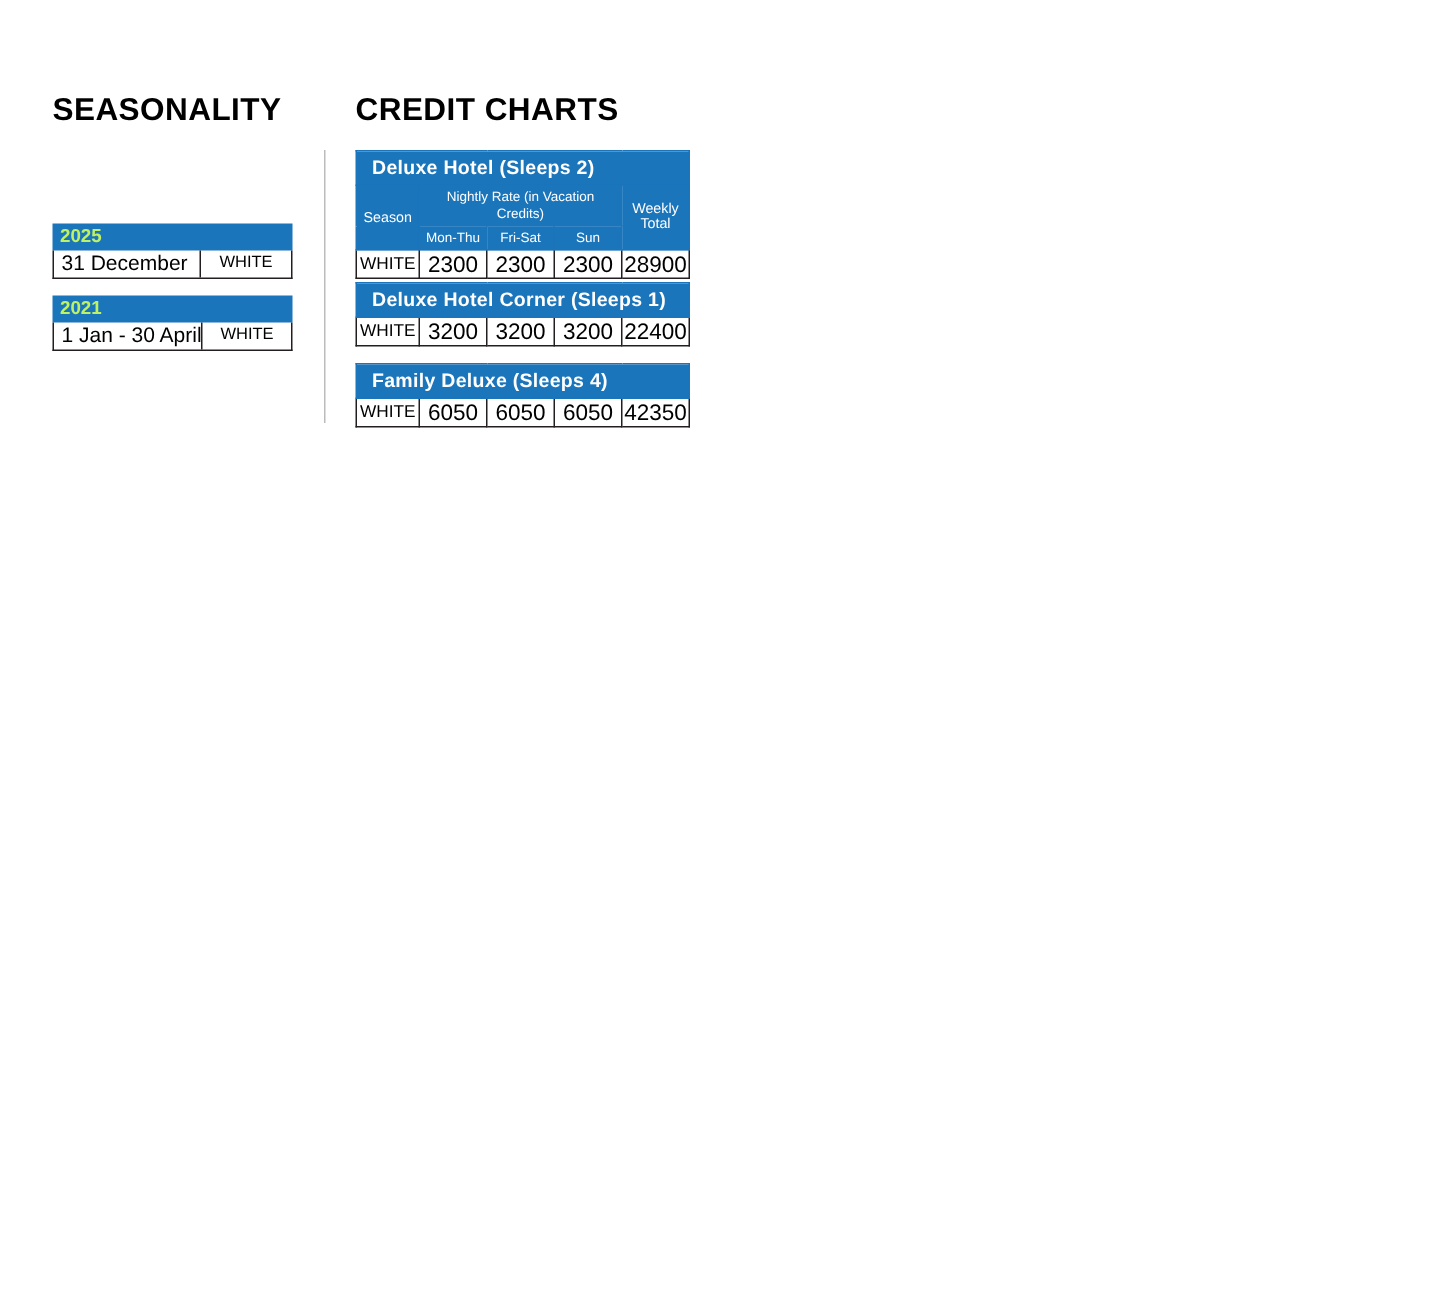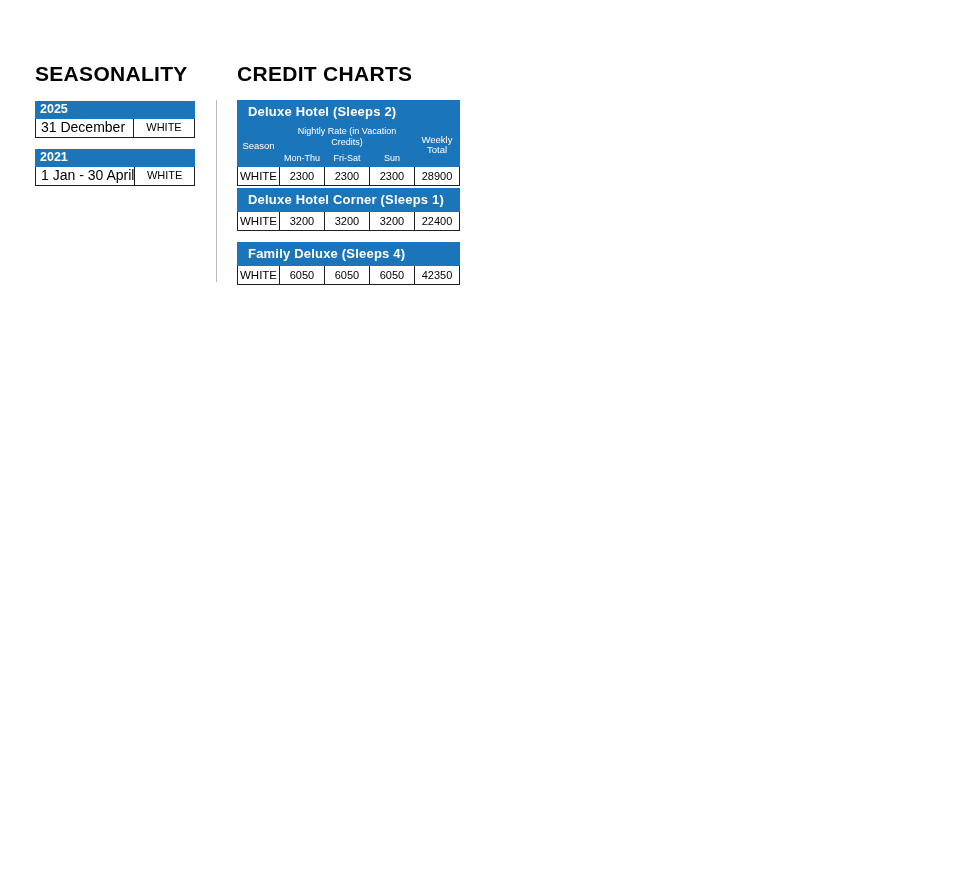--- a/index.html
+++ b/index.html
@@ -39,27 +39,28 @@
   .seasonality-block {
     position: absolute;
     left: 35px;
     width: 160px;
   }
   #seasonality-2025 { top: 101px; }
   #seasonality-2026 { top: 149px; }
 
   .year-bar {
     background: #1b75bb;
-    color: #ffffff;
+    color: #bef264;
     font-size: 12.5px;
     font-weight: bold;
     padding: 2px 17px 3px 5px;
     line-height: 13px;
     height: 13px;
     box-sizing: content-box;
+    margin-top: 48px;
   }
 
   .season-row {
     display: flex;
     border: 1px solid #231f20;
     border-top: none;
     box-sizing: border-box;
     height: 19px;
   }
   .season-row .date {
@@ -94,21 +95,21 @@
   .credit-table {
     position: absolute;
     left: 237px;
     border-collapse: collapse;
     table-layout: fixed;
   }
 
   .credit-table td, .credit-table th {
     border: 1px solid #231f20;
     padding: 0;
-    font-size: 11px;
+    font-size: 15px;
     text-align: center;
     vertical-align: middle;
     font-weight: normal;
     background: #ffffff;
     color: #000000;
   }
 
   .title-cell {
     background: #1b75bb !important;
     color: #ffffff !important;

